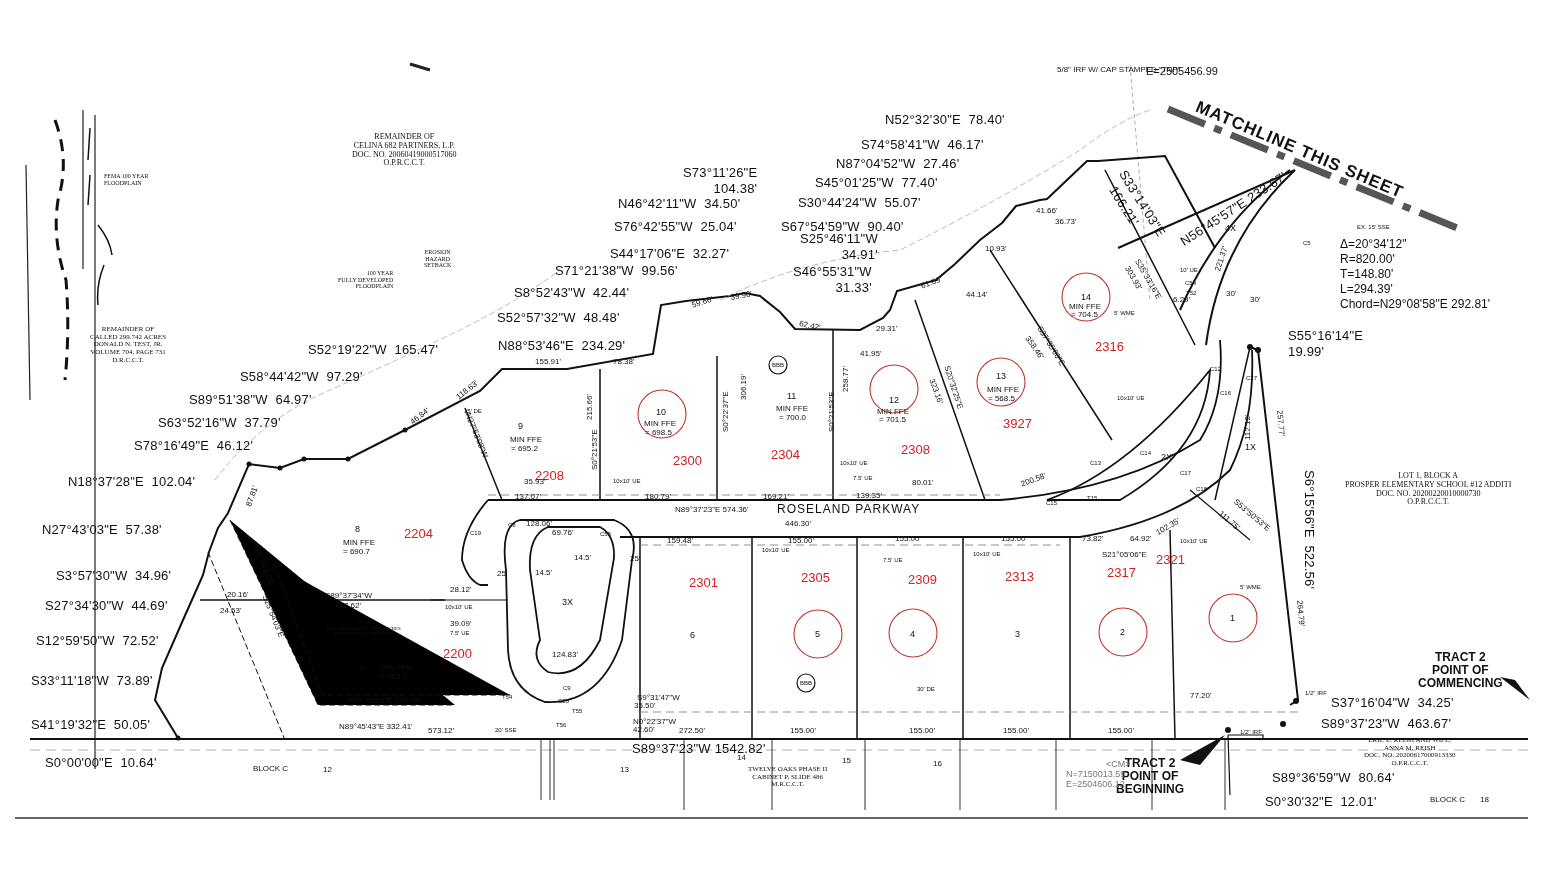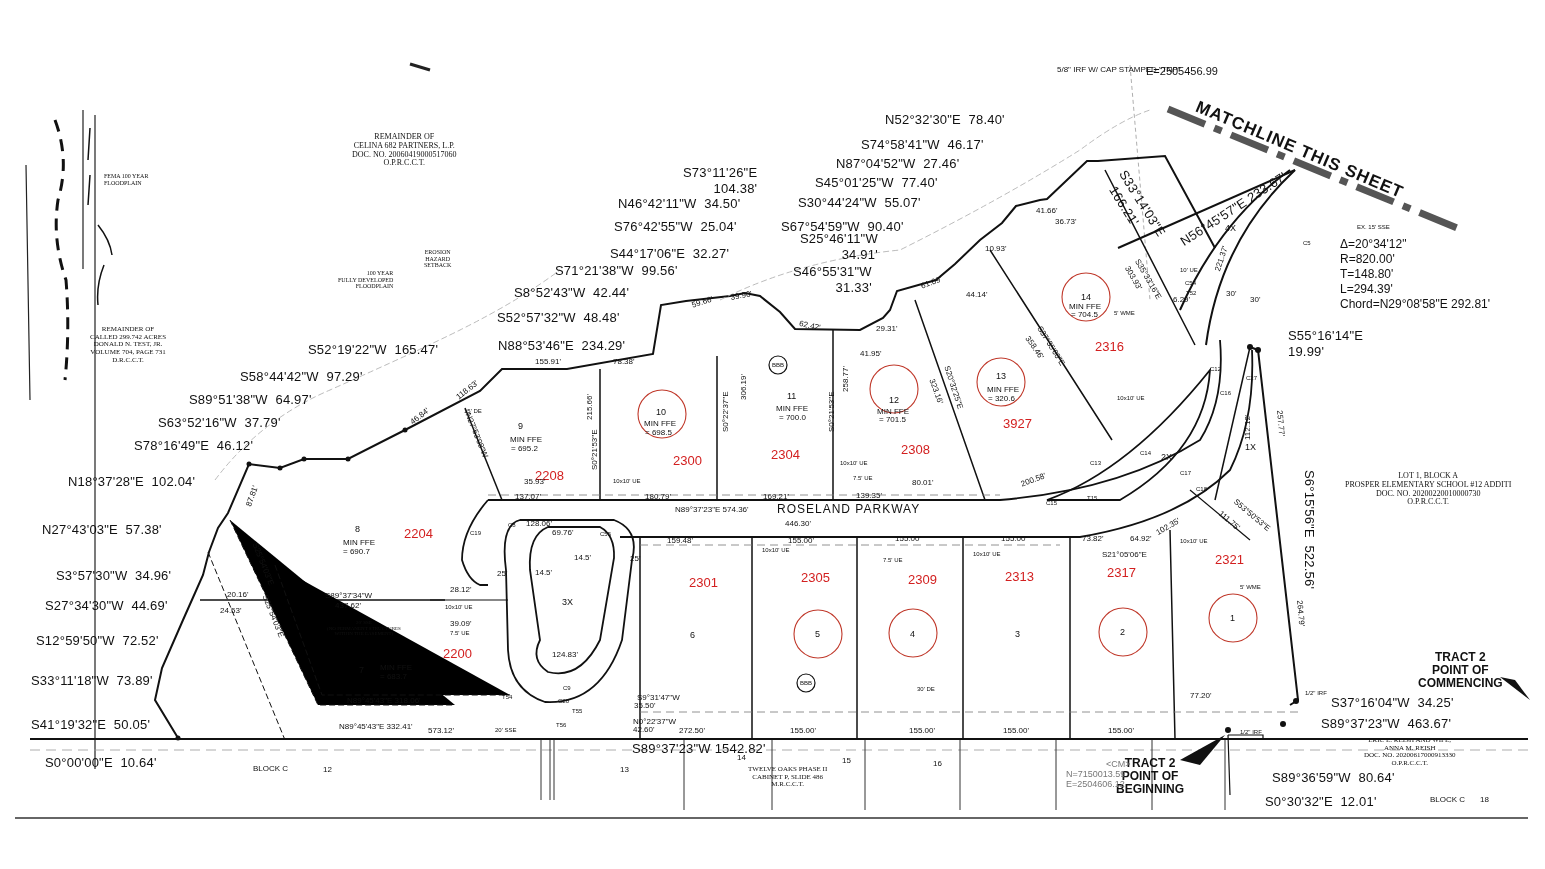--- a/index.html
+++ b/index.html
@@ -267,21 +267,21 @@
 
 <div>
   <div class="lbl lotnum" style="left:1081px;top:293px">14</div>
   <div class="lbl ffe" style="left:1069px;top:303px">MIN FFE</div>
   <div class="lbl ffe" style="left:1071px;top:311px">= 704.5</div>
   <div class="lbl addr" style="left:1095px;top:340px">2316</div>
 </div>
 <div>
   <div class="lbl lotnum" style="left:996px;top:372px">13</div>
   <div class="lbl ffe" style="left:987px;top:386px">MIN FFE</div>
-  <div class="lbl ffe" style="left:988px;top:395px">= 320.6</div>
+  <div class="lbl ffe" style="left:988px;top:395px">= 568.5</div>
   <div class="lbl addr" style="left:1003px;top:417px">3927</div>
 </div>
 <div>
   <div class="lbl lotnum" style="left:889px;top:396px">12</div>
   <div class="lbl ffe" style="left:877px;top:408px">MIN FFE</div>
   <div class="lbl ffe" style="left:879px;top:416px">= 701.5</div>
   <div class="lbl addr" style="left:901px;top:443px">2308</div>
 </div>
 <div>
   <div class="lbl lotnum" style="left:787px;top:392px">11</div>
@@ -328,21 +328,21 @@
 <div>
   <div class="lbl lotnum" style="left:1015px;top:630px">3</div>
   <div class="lbl addr" style="left:1005px;top:570px">2313</div>
 </div>
 <div>
   <div class="lbl lotnum" style="left:1120px;top:628px">2</div>
   <div class="lbl addr" style="left:1107px;top:566px">2317</div>
 </div>
 <div>
   <div class="lbl lotnum" style="left:1230px;top:614px">1</div>
-  <div class="lbl addr" style="left:1215px;top:553px">2321</div>
+  <div class="lbl addr" style="left:1156px;top:553px">2321</div>
 </div>
 
 <div class="lbl" style="left:1245px;top:443px;font-size:9px">1X</div>
 <div class="lbl" style="left:1161px;top:453px;font-size:9px">2X</div>
 <div class="lbl" style="left:562px;top:598px;font-size:9px">3X</div>
 <div class="lbl" style="left:1225px;top:224px;font-size:9px">4X</div>
 <div class="lbl tiny" style="left:772px;top:362px">BBB</div>
 <div class="lbl tiny" style="left:800px;top:680px">BBB</div>
 
 <div>

